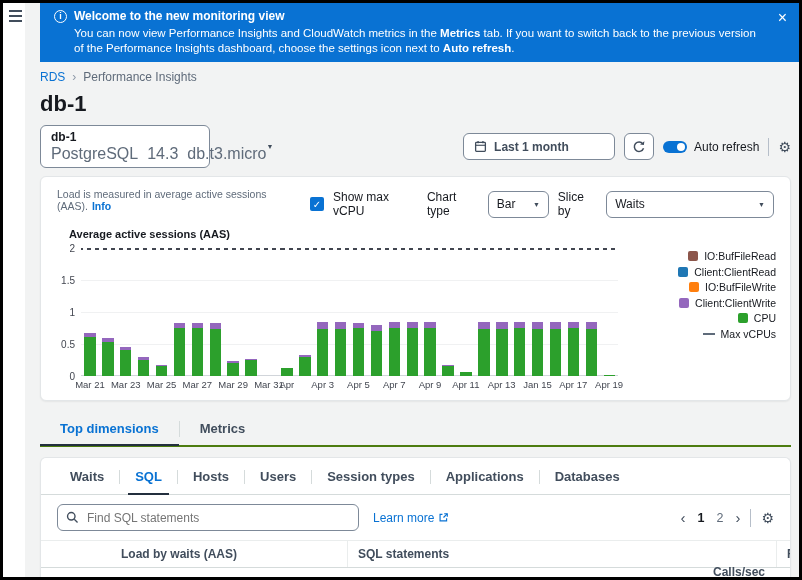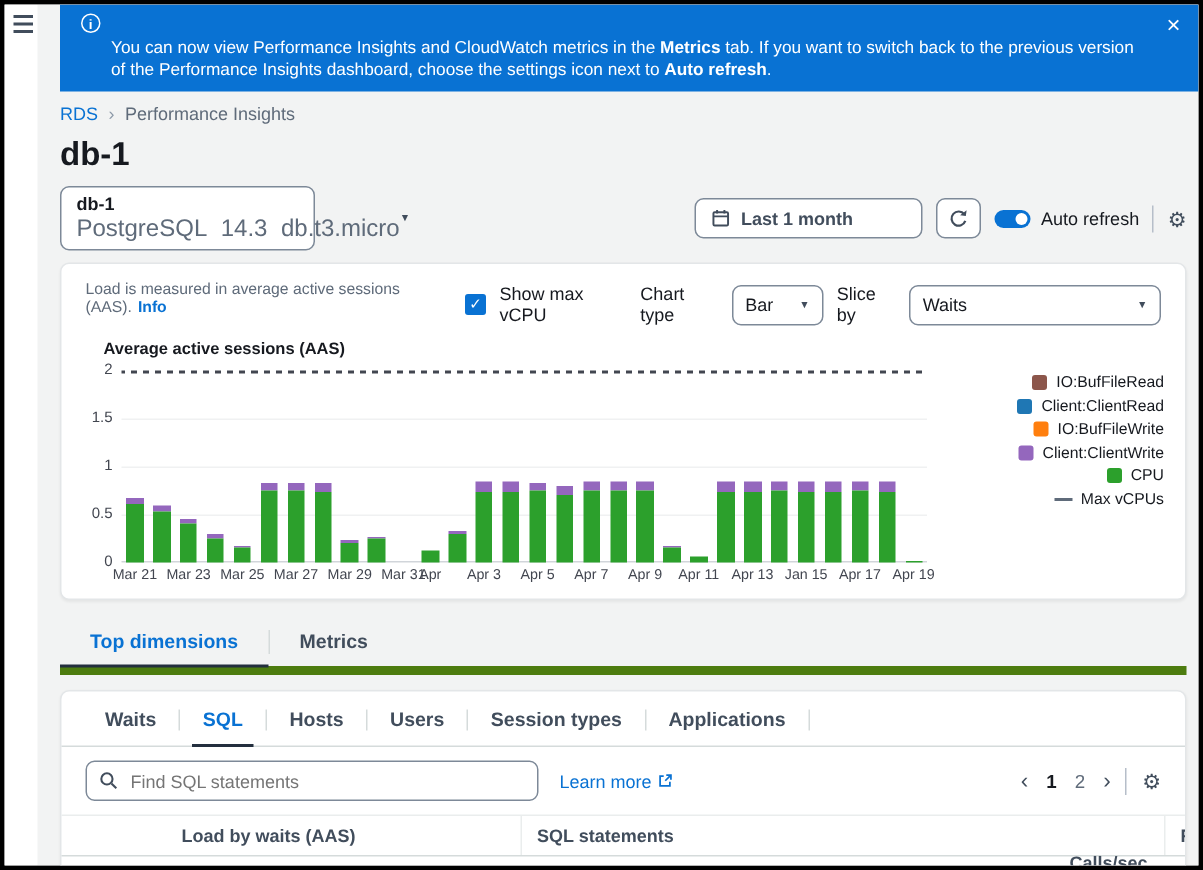--- a/index.html
+++ b/index.html
@@ -65,21 +65,21 @@
   .bar-col { flex:1; display:flex; justify-content:center; align-items:flex-end; height:100%; }
   .bar { width:64%; display:flex; flex-direction:column; }
   .bar .seg { width:100%; }
   .x-labels { position:relative; height:15px; margin-top:3px; }
   .x-labels span { position:absolute; transform:translateX(-50%); font-size:9.5px; color:#424650; white-space:nowrap; top:0; }
   .legend { width:158px; flex:none; padding-left:16px; padding-top:2px; display:flex; flex-direction:column; gap:3.5px;align-items:flex-end; }
   .legend-item { display:flex; align-items:center; gap:6px; font-size:10.5px; color:#16191f; cursor:pointer; }
   .swatch { width:10px; height:10px; border-radius:2px; flex:none; }
   .swatch.dashed { height:0; border-radius:0; width:12px; background:none !important; border-top:2px dashed #5f6b7a; }
 
-  .tabs-row { margin-top:12px; display:flex; align-items:stretch; border-bottom:6px solid #4d7c0f; }
+  .tabs-row { margin-top:12px; display:flex; align-items:stretch; border-bottom:2px solid #4d7c0f; }
   .tab { padding:8px 20px 9px; font-size:13px; font-weight:bold; color:#414d5c; position:relative; cursor:pointer; }
   .tab.active { color:#0972d3; }
   .tab.active::after { content:""; position:absolute; left:0; right:0; bottom:-1px; height:2px; background:#232f3e; }
   .tab-sep { width:1px; background:#d5dbdb; margin:8px 0; }
 
   .card2 { margin-top:10px; border-radius:6px 6px 0 0; border-bottom:none; }
   .subtabs { display:flex; align-items:stretch; padding:2px 14px 0; border-bottom:1px solid #d5dbdb; }
   .subtab { padding:9px 15px 10px; font-size:13px; font-weight:bold; color:#414d5c; position:relative; cursor:pointer; }
   .subtab.active { color:#0972d3; }
   .subtab.active::after { content:""; position:absolute; left:8px; right:8px; bottom:-1px; height:2px; background:#232f3e; }
@@ -115,20 +115,21 @@
         <span></span>
         <span></span>
         <span></span>
       </div>
   </div>
   <div class="main">
 
     <div class="banner">
       <div class="banner-title-row">
         <span class="info-icon"></span>
+        <span>Welcome to the new monitoring view</span>
       </div>
       <div class="banner-text"><span>You can now view Performance Insights and CloudWatch metrics in the </span><b>Metrics</b><span> tab. If you want to switch back to the previous version of the Performance Insights dashboard, choose the settings icon next to </span><b>Auto refresh</b><span>.</span></div>
       <span class="banner-close">×</span>
     </div>
 
     <div class="content">
 
       <div class="breadcrumb">
         <span class="link">RDS</span>
         <span class="sep">›</span>
@@ -454,20 +455,21 @@
           <div class="subtab active">SQL</div>
           <div class="subtab-sep"></div>
           <div class="subtab">Hosts</div>
           <div class="subtab-sep"></div>
           <div class="subtab">Users</div>
           <div class="subtab-sep"></div>
           <div class="subtab">Session types</div>
           <div class="subtab-sep"></div>
           <div class="subtab">Applications</div>
           <div class="subtab-sep"></div>
+          <div class="subtab">Databases</div>
         </div>
 
         <div class="toolbar">
           <div class="search-box">
             <svg width="13" height="13" viewBox="0 0 16 16">
                 <circle cx="6.5" cy="6.5" r="4.6" fill="none" stroke="#414d5c" stroke-width="1.7"></circle>
                 <line x1="10.2" y1="10.2" x2="14.2" y2="14.2" stroke="#414d5c" stroke-width="1.7"></line>
               </svg>
             <input type="text" placeholder="Find SQL statements" style="">
           </div>

